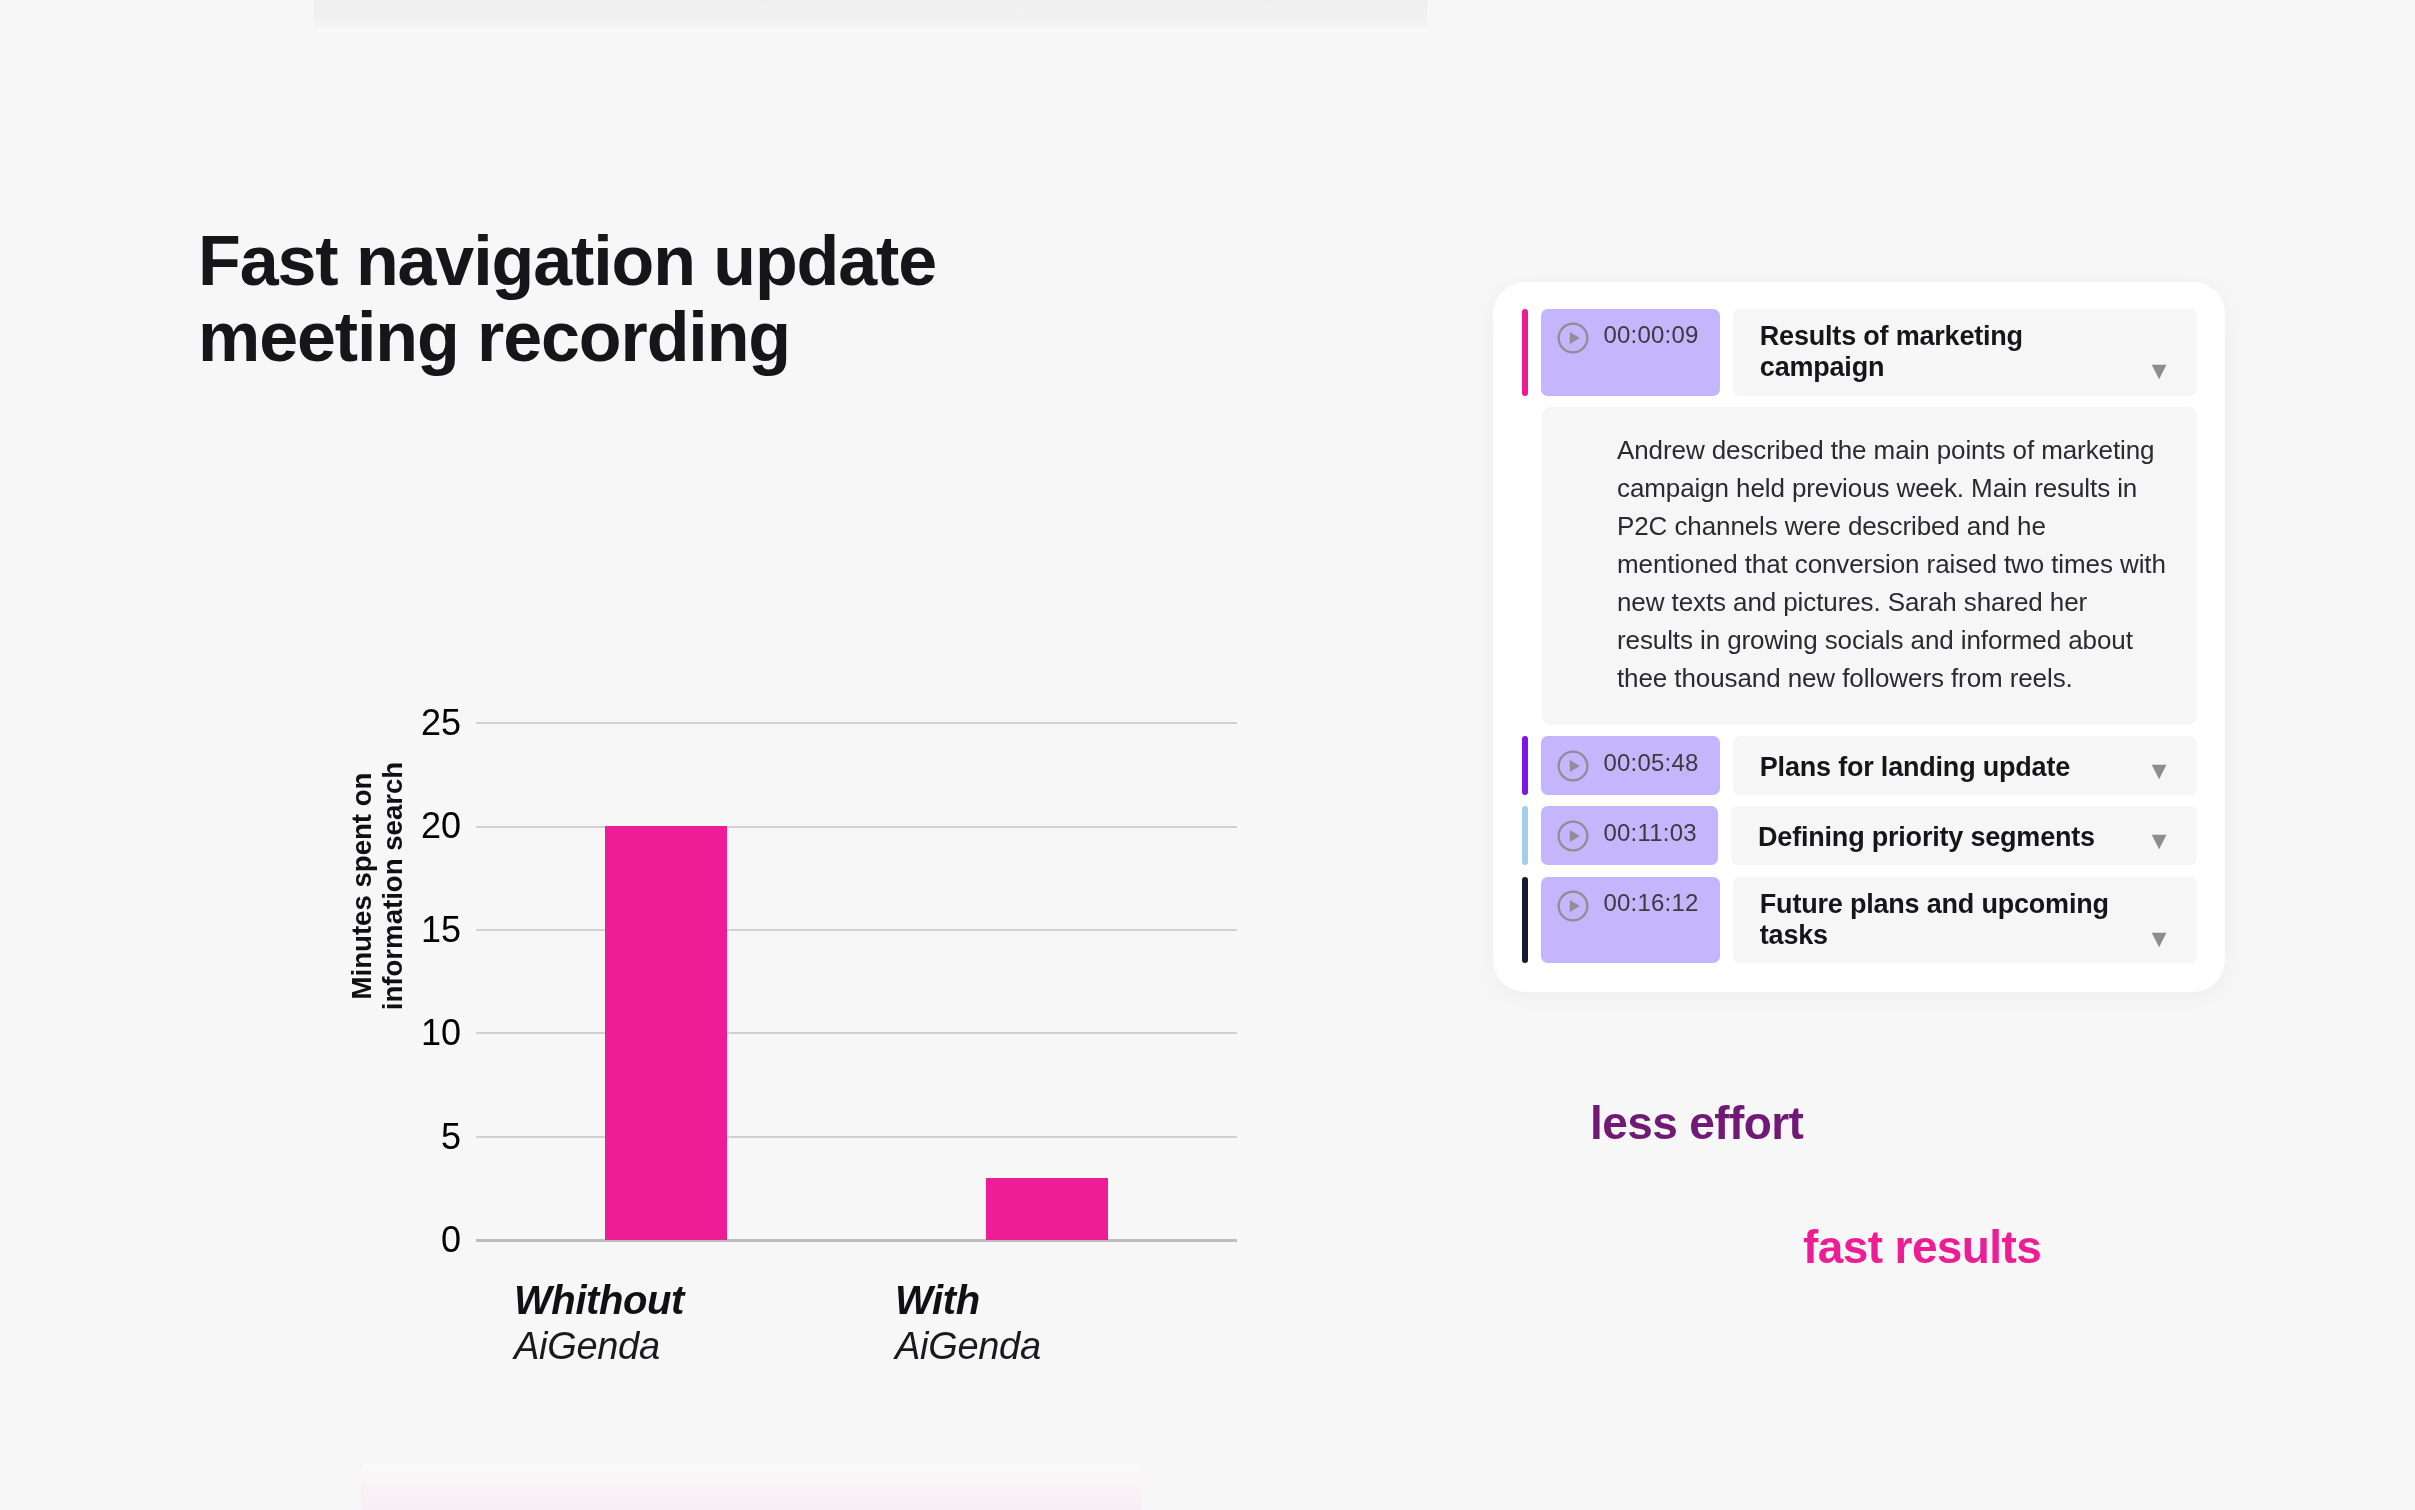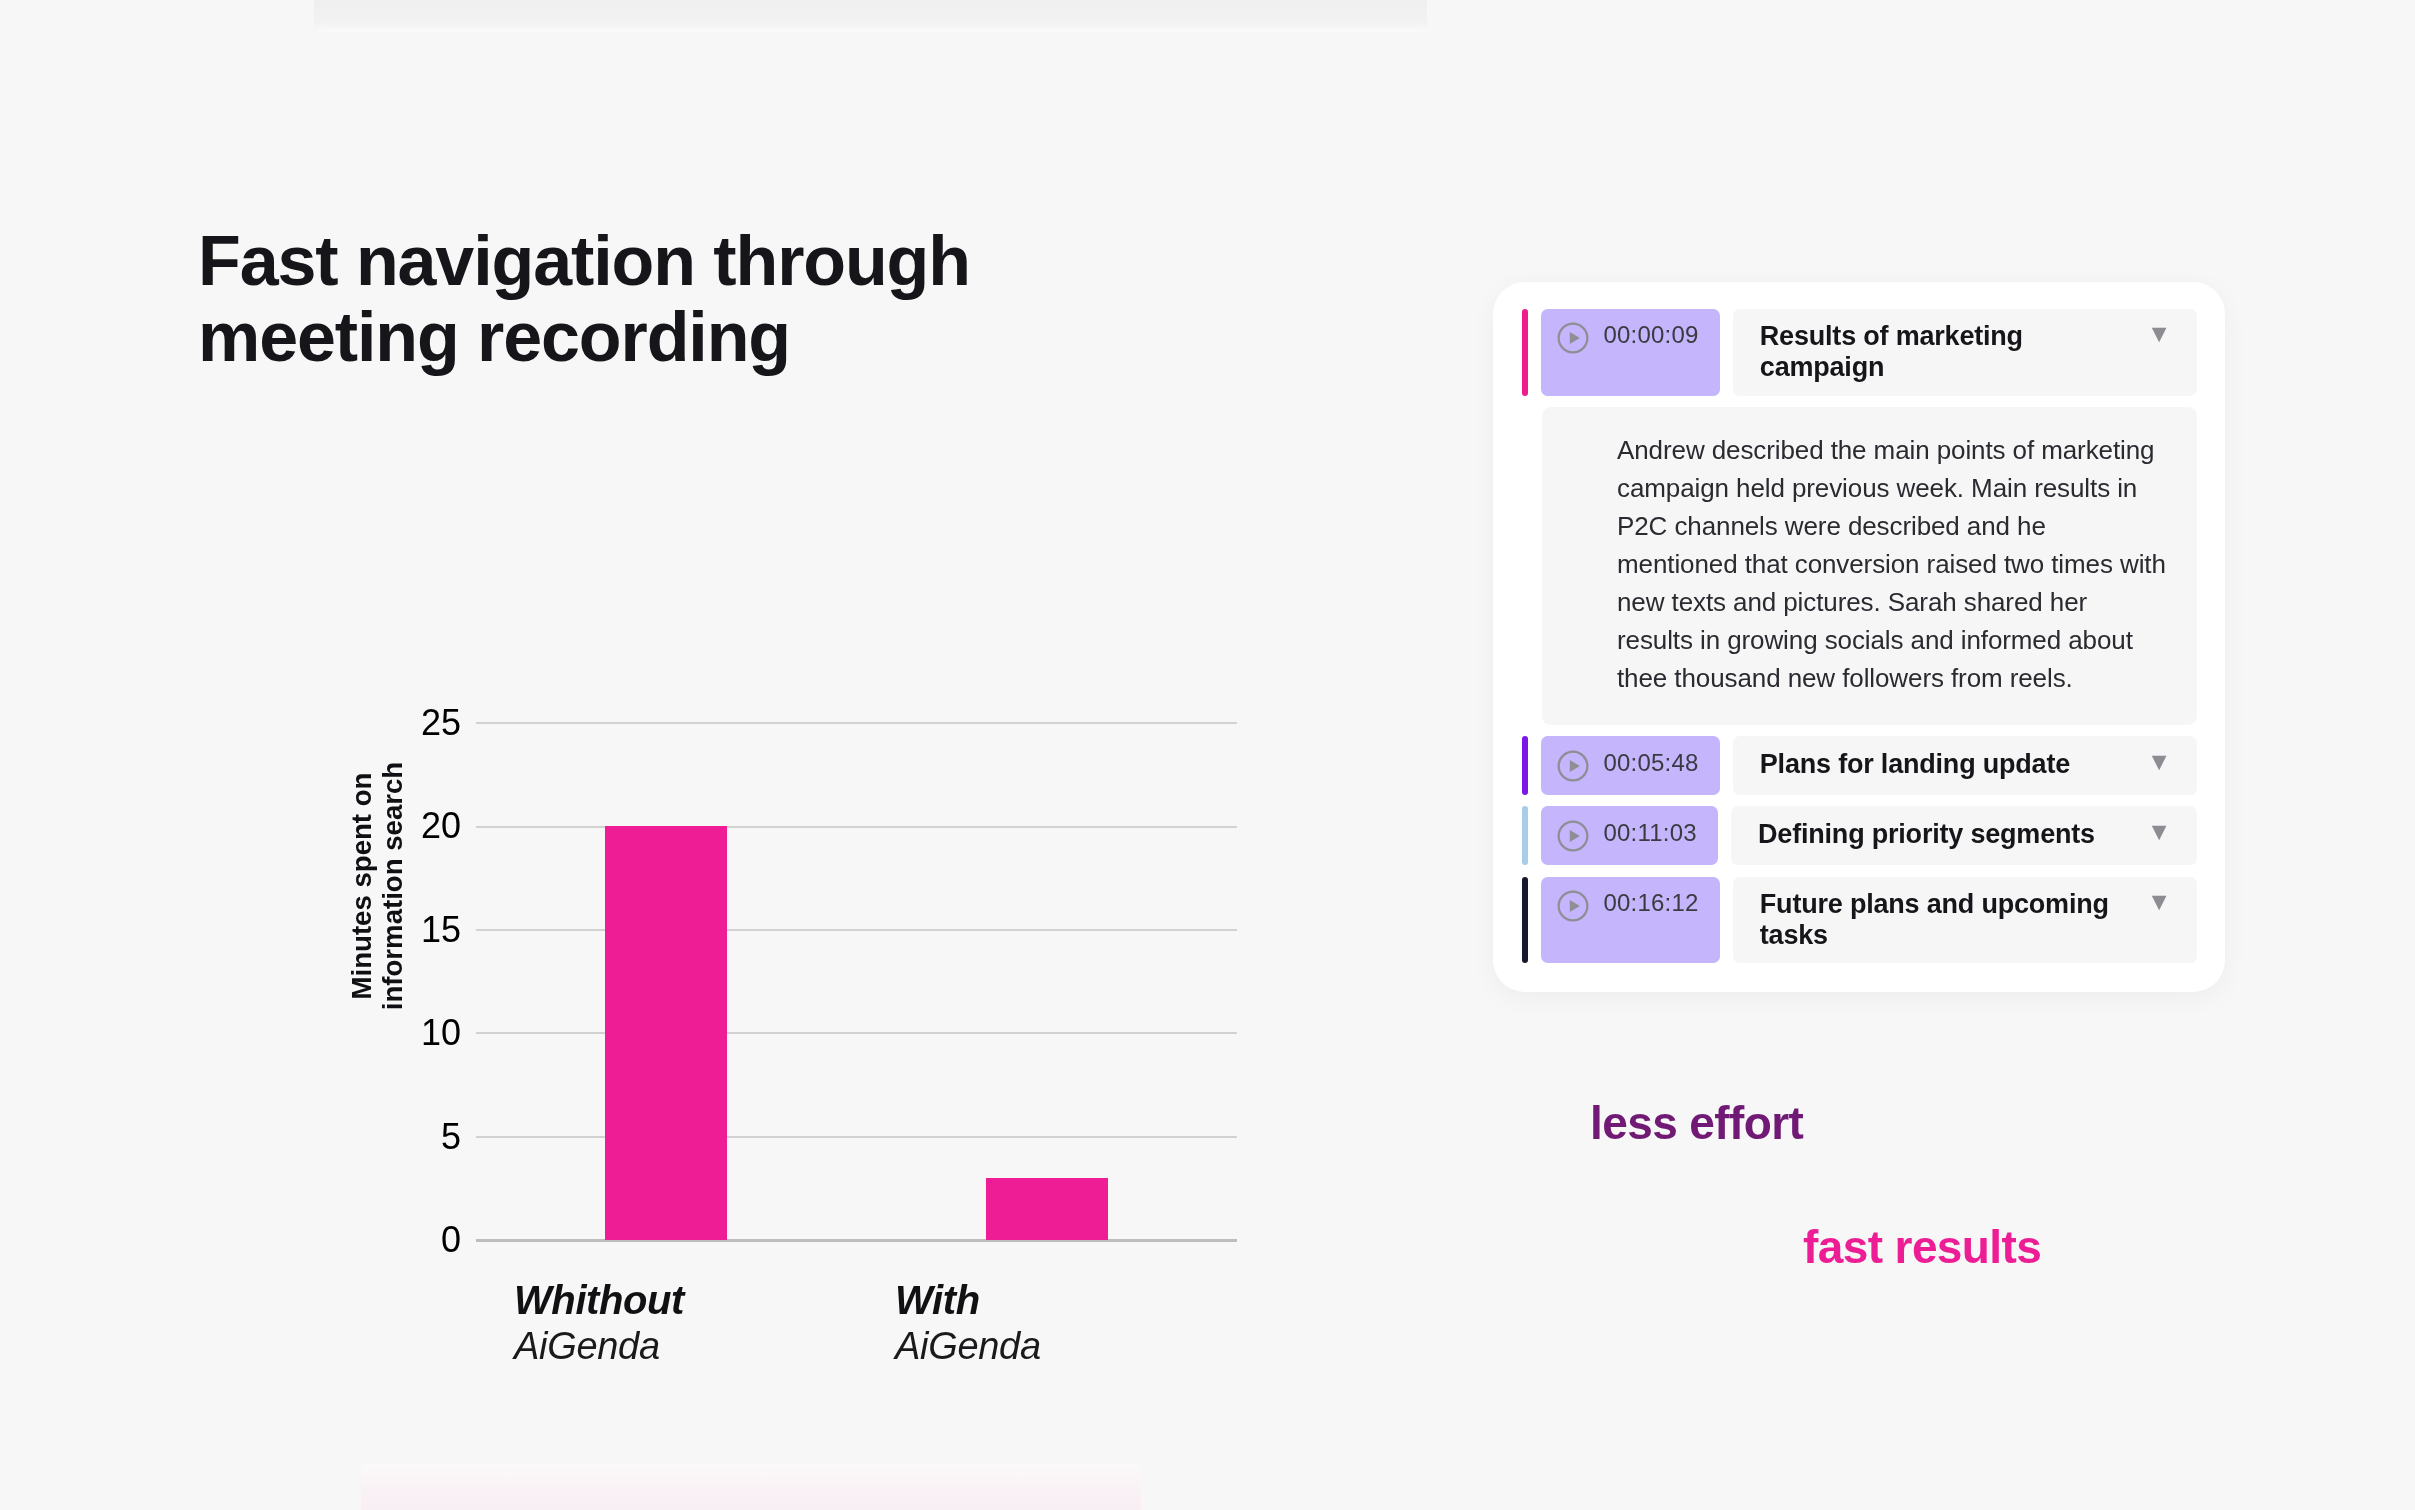--- a/index.html
+++ b/index.html
@@ -121,21 +121,21 @@
 
   .play-icon { width:34px; height:34px; flex:0 0 34px; display:block; }
 
   .time-text {
     font-size:24px; font-weight:400; color:#3A3A40;
     letter-spacing:0.2px; white-space:nowrap;
   }
 
   .title-chip {
     flex:1 1 auto;
-    display:flex; align-items:flex-start; justify-content:space-between;
+    display:flex; align-items:flex-end; justify-content:space-between;
     background:#F6F6F6; border-radius:6.7px;
     padding:12.4px 25px 12.4px 27px;
   }
 
   .title-text {
     font-size:27px; font-weight:600; color:#15151A;
     letter-spacing:-0.2px;
   }
 
   .caret { font-size:25px; color:#8C8C92; line-height:1; margin-left:17px; }
@@ -162,21 +162,21 @@
 <body>
 
 <div id="slide">
 
   <div class="edge-strip-top"></div>
   <div class="edge-strip-bottom"></div>
 
   <div class="left-col">
 
     <h1 class="headline">
-      <span class="hl-line">Fast navigation through</span>
+      <span class="hl-line">Fast navigation update</span>
       <span class="hl-line">meeting recording</span>
     </h1>
 
 
     <div class="chart-wrap">
 
       <div class="y-axis-title">
         <span>Minutes spent on</span>
         <span>information search</span>
       </div>

